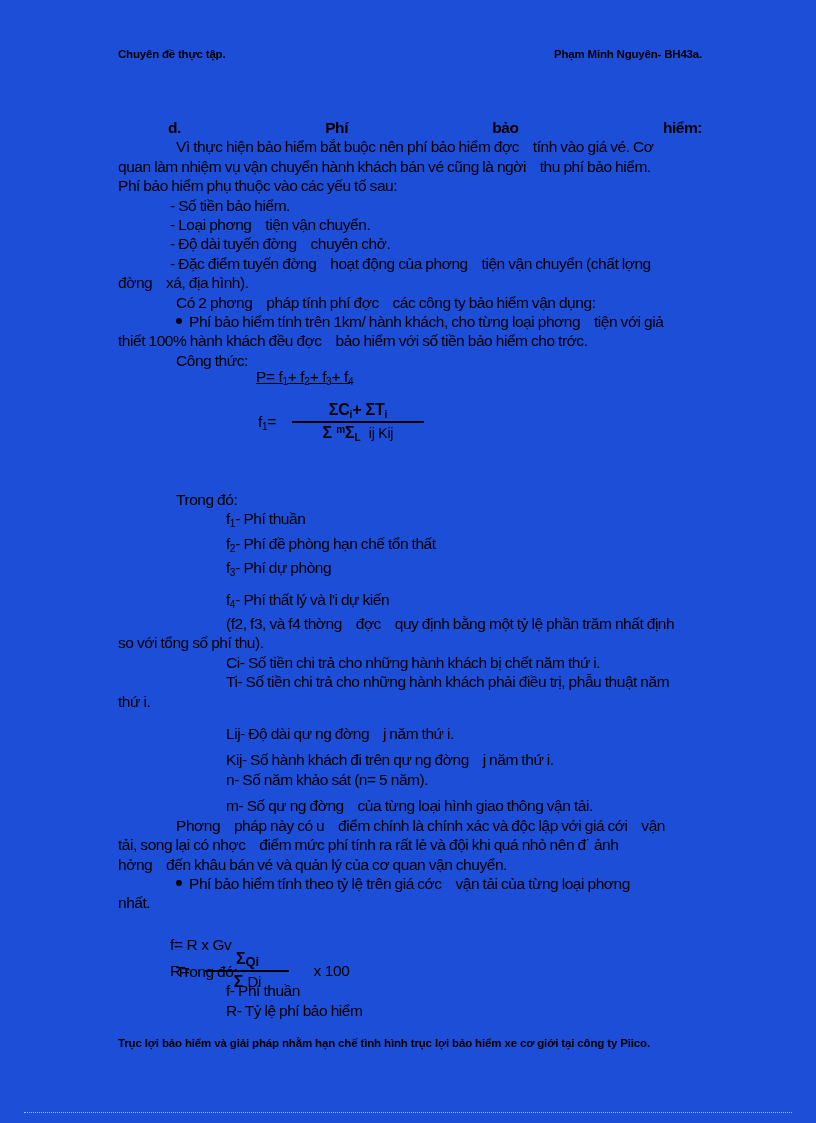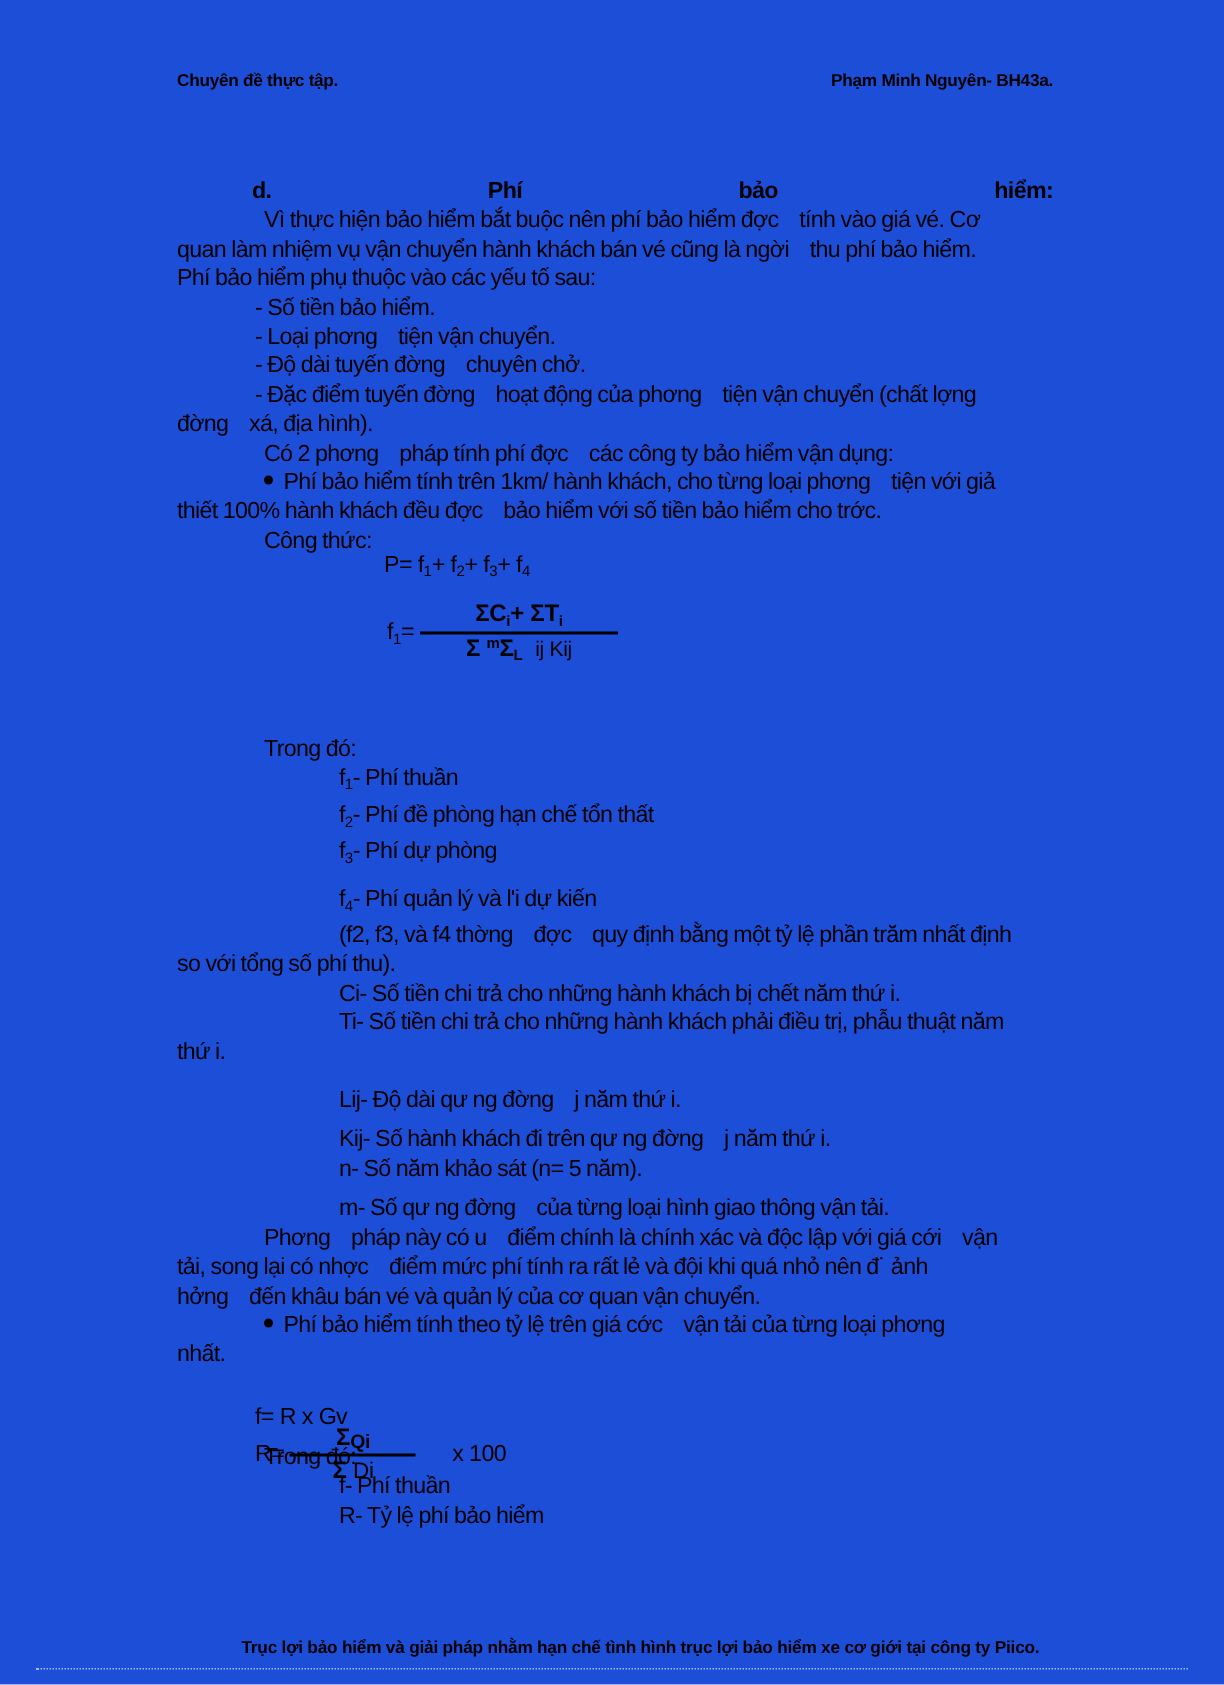--- a/index.html
+++ b/index.html
@@ -76,31 +76,31 @@
 
   
   .formula-1 {
     position: absolute;
     left: 118px;
     top: 368px;
     width: 584px;
     font-size: 15.5px;
     letter-spacing: -0.4px;
   }
-  .f-p { padding-left: 138px; white-space: pre; }
+  .f-p { padding-left: 138px; white-space: pre; text-decoration: underline; }
 
   .frac-row {
     display: flex;
     align-items: center;
     padding-left: 140px;
     margin-top: 14px;
   }
   .frac-lead {
     font-size: 15.5px;
-    margin-right: 4px;
+    margin-right: 16px;
     white-space: pre;
   }
   .frac {
     display: inline-flex;
     flex-direction: column;
     align-items: center;
   }
   .frac .num {
     font-size: 16px;
     font-weight: bold;
@@ -136,27 +136,26 @@
     display: flex;
     align-items: center;
     padding-left: 52px;
     margin-top: -4px;
   }
 
   
   .ftr {
     position: absolute;
     left: 118px;
-    top: 1093px;
+    top: 1037px;
     width: 596px;
     font-size: 11.5px;
     font-weight: bold;
     letter-spacing: -0.15px;
     white-space: nowrap;
-    margin-left: 43px;
   }
   .dotted-rule {
     position: absolute;
     left: 24px;
     top: 1112px;
     width: 768px;
     border-top: 1px dotted #bcd6e8;
     opacity: .85;
   }
 </style>
@@ -209,21 +208,21 @@
       </span>
     </div>
   </div>
 
   <div class="body-area" style="top:490px;">
     <div class="ln ind3">Trong đó:</div>
     <div class="ln ind2">f<sub class="vs">1</sub><span>- Phí thuần</span></div>
     <div class="ln ind2">f<sub class="vs">2</sub><span>- Phí đề phòng hạn chế tổn thất</span></div>
     <div class="ln ind2">f<sub class="vs">3</sub><span>- Phí dự phòng</span></div>
     <div class="gap-s"></div>
-    <div class="ln ind2">f<sub class="vs">4</sub><span>- Phí quản lý và l'i dự kiến</span></div>
+    <div class="ln ind2">f<sub class="vs">4</sub><span>- Phí thất lý và l'i dự kiến</span></div>
     <div class="ln ind2">(f2, f3, và f4 thờng    đợc    quy định bằng một tỷ lệ phần trăm nhất định</div>
     <div class="ln">so với tổng số phí thu).</div>
     <div class="ln ind2">Ci- Số tiền chi trả cho những hành khách bị chết năm thứ i.</div>
     <div class="ln ind2">Ti- Số tiền chi trả cho những hành khách phải điều trị, phẫu thuật năm</div>
     <div class="ln">thứ i.</div>
     <div class="gap-m"></div>
     <div class="ln ind2">Lij- Độ dài qư ng đờng    j năm thứ i.</div>
     <div class="gap-s"></div>
     <div class="ln ind2">Kij- Số hành khách đi trên qư ng đờng    j năm thứ i.</div>
     <div class="ln ind2">n- Số năm khảo sát (n= 5 năm).</div>

